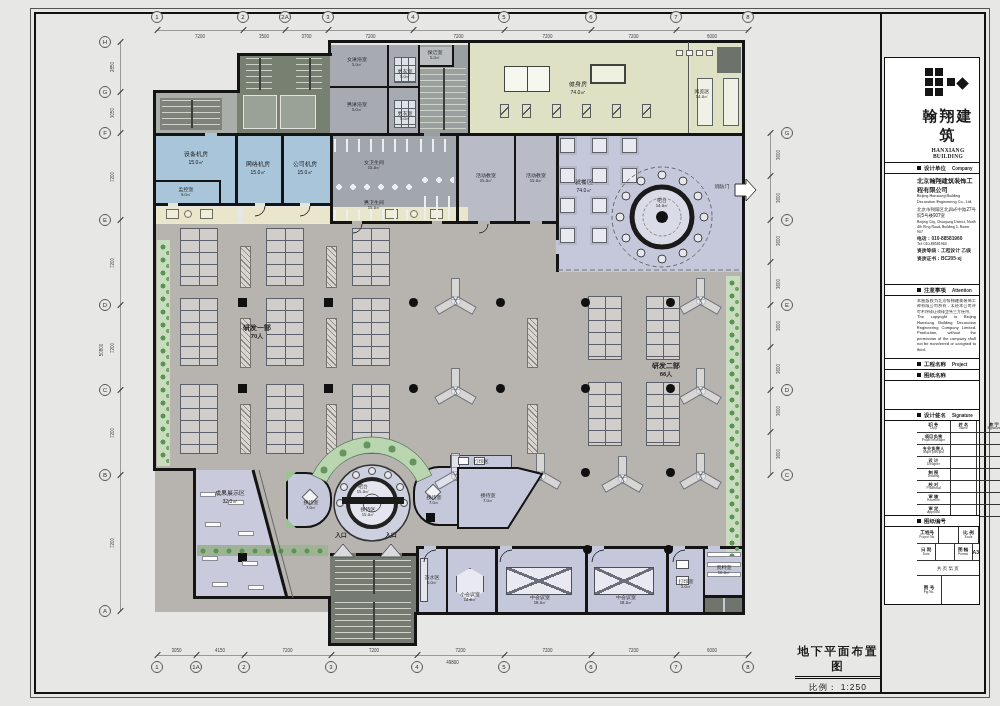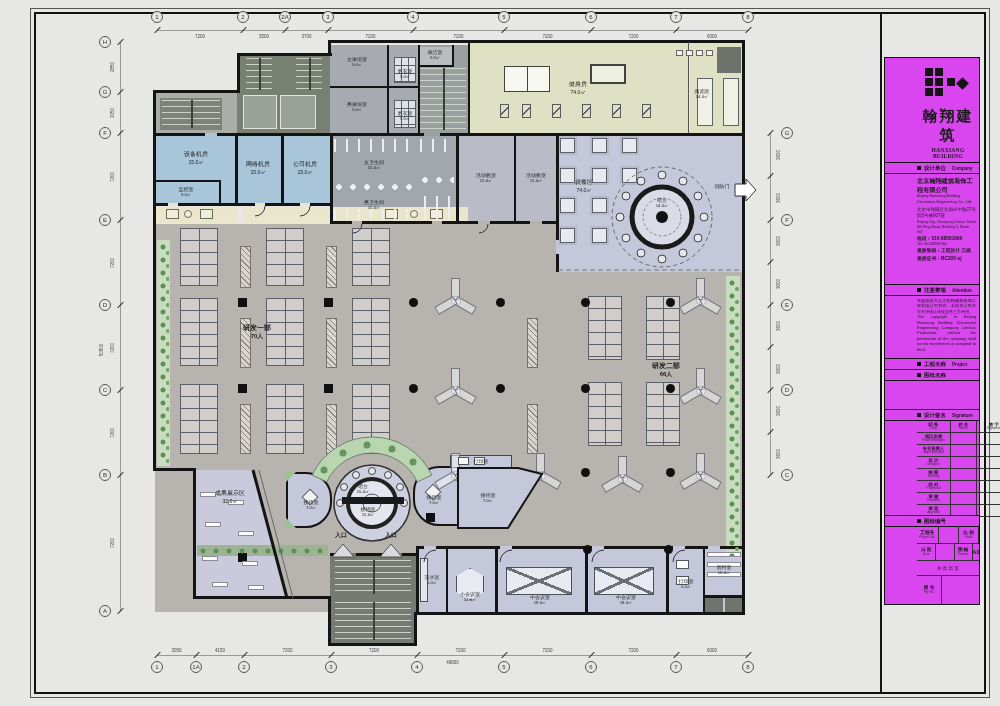--- a/index.html
+++ b/index.html
@@ -39,21 +39,21 @@
   .hex{border:1px solid #4b4f58;background:#e9eaf1;clip-path:polygon(50% 0,100% 26%,100% 74%,50% 100%,0 74%,0 26%);}
   .ltable{border:1px solid #4b4f58;background:linear-gradient(to top right,transparent 47%,#6b6f79 47% 53%,transparent 53%),linear-gradient(to bottom right,transparent 47%,#6b6f79 47% 53%,transparent 53%),#e9eaf1;}
   .prt{background:#fbfbfb;border:1px solid #4f545b;}
   .cnt{background:#e4e6ed;border:1px solid #4f545b;}
   .tread{background:repeating-linear-gradient(180deg,#cfd2c9 0 1px,transparent 1px 6px);}
   .tread::before{content:"";position:absolute;left:50%;top:0;bottom:0;width:2px;background:#3a3f3a;}
   .plants{background-image:radial-gradient(circle at 5px 5px,#5e9157 2.2px,transparent 2.8px),radial-gradient(circle at 10px 11px,#72a468 1.8px,transparent 2.3px);background-size:13px 13px;}
   .dia{border:1px solid #54585f;background:#f2f2f6;transform:rotate(45deg);}
   
   .tb{left:884px;top:57px;width:96px;height:637px;display:flex;flex-direction:column;}
-  .tb>div{border:1px solid #111;margin-top:-1px;box-sizing:border-box;background:#d946ef;padding-left:32px;}
+  .tb>div{border:1px solid #111;margin-top:-1px;box-sizing:border-box;background:#ffffff;padding-left:32px;}
   .tb>div:first-child{margin-top:0;}
   .tb-logo{height:106px;text-align:center;padding-top:10px;}
   .logo-icon{position:relative;width:46px;height:30px;margin:0 auto;}
   .logo-icon i{position:absolute;width:8px;height:8px;background:#151515;}
   .logo-cn{font-size:15px;font-weight:bold;letter-spacing:2px;margin-top:9px;}
   .logo-en{font-size:5.5px;font-family:"Liberation Serif",serif;font-weight:bold;letter-spacing:.3px;margin-top:2px;}
   .tb-hd{height:12px;display:flex;align-items:center;gap:3px;padding:0 3px;font-size:5.5px;font-weight:bold;}
   .tb-hd i{width:4px;height:4px;background:#111;flex:0 0 auto;}
   .tb-hd .en{font-size:4.5px;margin-left:3px;}
   .tb-co{height:112px;padding:3px;font-size:4.5px;line-height:1.4;}
@@ -689,13 +689,17 @@
       <div class="fr">
         <div class="fc" style="width:24px">
             <b>图 号</b>
             <i>Fig No.</i>
           </div>
         <div class="fv" style="flex:1"></div>
       </div>
     </div>
   </div>
 
+  <div class="abs caption">
+    <div class="cap-title">地下平面布置图</div>
+    <div class="cap-scale">比例： 1:250</div>
+  </div>
 </div>
 
 </body></html>

